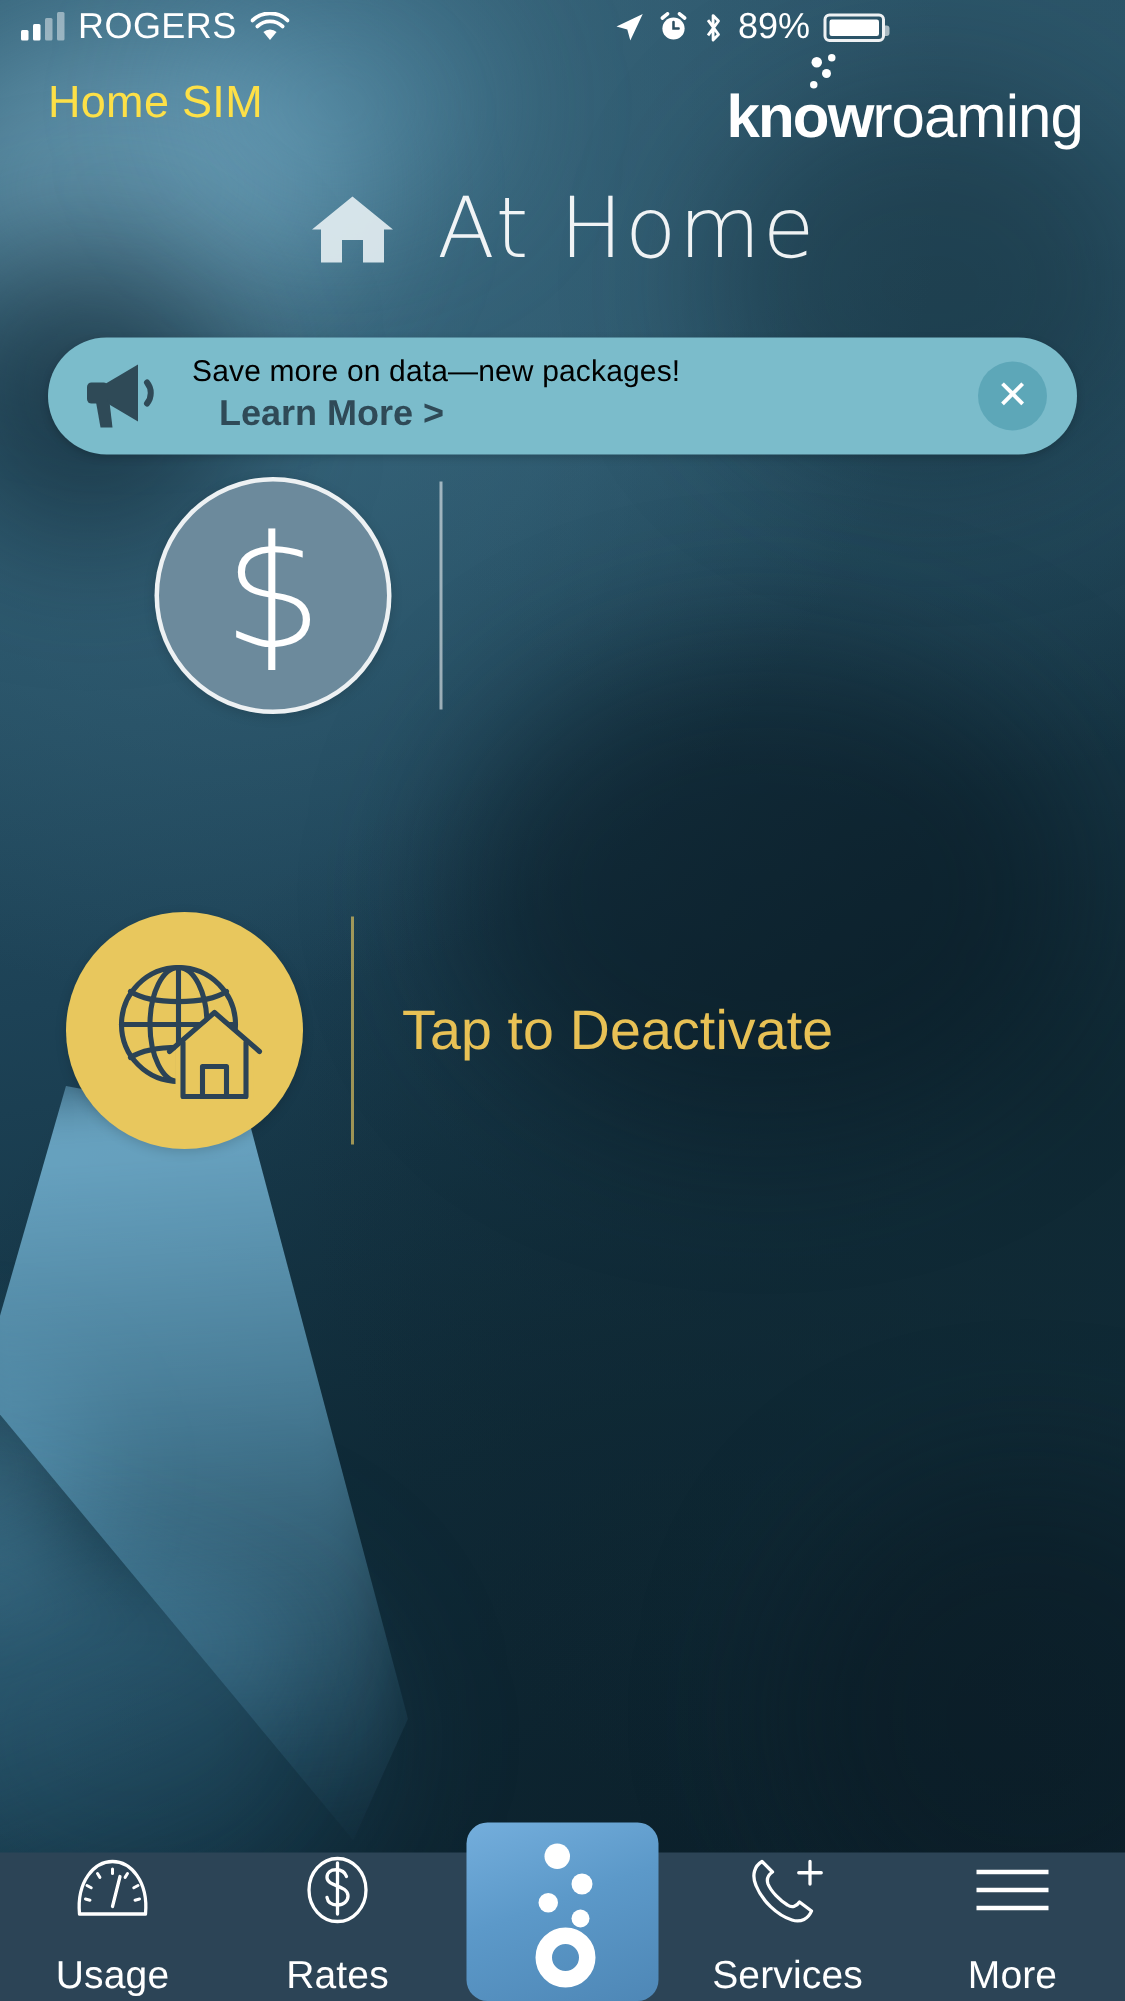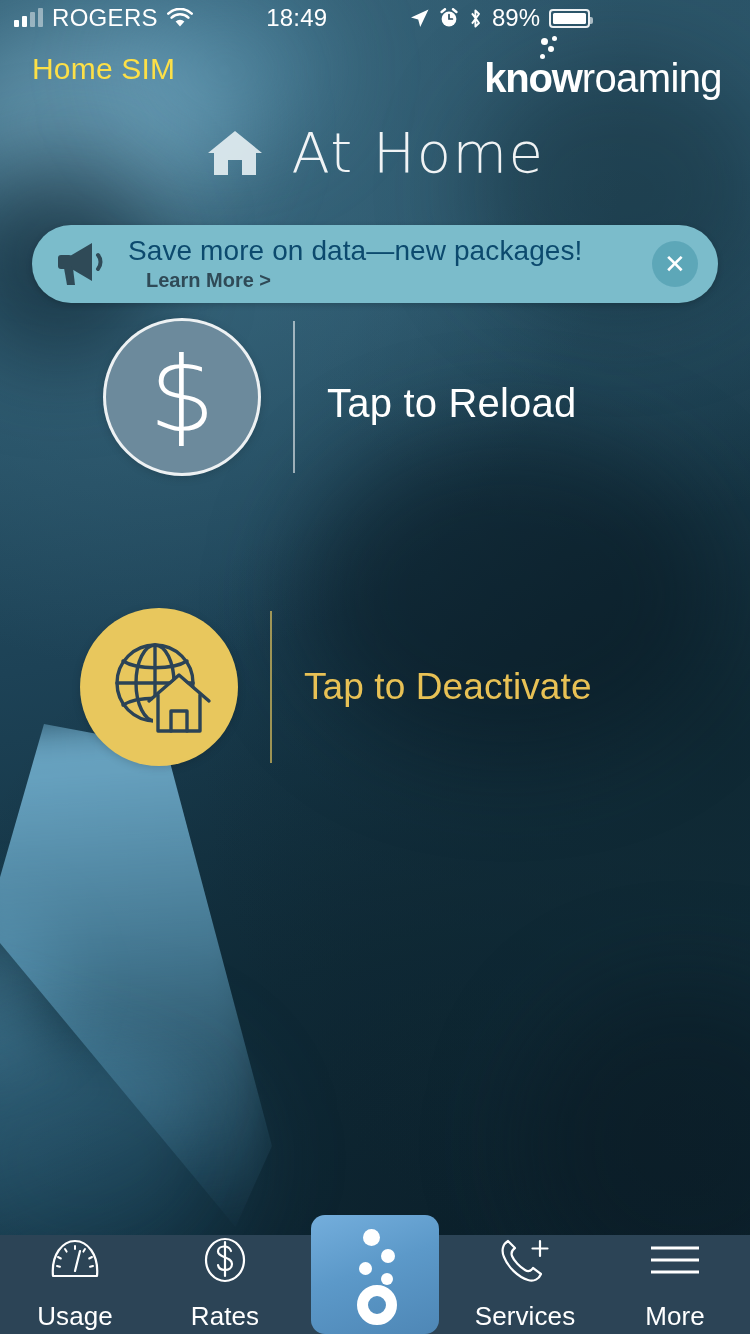--- a/index.html
+++ b/index.html
@@ -137,25 +137,25 @@
     width:686px; height:78px;
     background:#7bbccb;
     border-radius:39px;
     display:flex; align-items:center;
     z-index:25;
     box-shadow:0 2px 6px rgba(0,0,0,.18);
   }
   .promo-icon { width:92px; display:flex; align-items:center; justify-content:center; padding-left:14px; }
   .promo-text { flex:1; padding-left:4px; }
   .promo-title {
-    color:#0c4a6e; font-size:28px; font-weight:400; line-height:1.08;
+    color:#000000; font-size:20px; font-weight:400; line-height:1.08;
     letter-spacing:.1px;
   }
   .promo-link {
-    color:#2f4a57; font-size:20px; font-weight:700; line-height:1.15;
+    color:#2f4a57; font-size:24px; font-weight:700; line-height:1.15;
     padding-left:18px; margin-top:2px;
   }
   .promo-close {
     width:46px; height:46px; margin-right:20px;
     border-radius:50%;
     background:rgba(70,150,170,.55);
     display:flex; align-items:center; justify-content:center;
     color:#fff; font-size:26px; font-weight:700;
     font-family:"DejaVu Sans", sans-serif;
   }
@@ -191,21 +191,21 @@
     font-size:70px; font-weight:300; line-height:1.0;
     letter-spacing:1px;
     font-family:"DejaVu Sans", sans-serif;
   }
   .balance-action {
     color:#ffffff; font-size:40px; font-weight:400;
     letter-spacing:.2px; margin-top:12px;
   }
 
   
-  .row-roaming { left:0; top:608px; width:642px; justify-content:center;margin-left:36px; }
+  .row-roaming { left:0; top:608px; width:642px; justify-content:center; }
 
   .circle-globe {
     width:158px; height:158px; border-radius:50%;
     background:#e8c75d;
     display:flex; align-items:center; justify-content:center;
     box-shadow:0 2px 8px rgba(0,0,0,.15);
   }
   .roaming-text {
     display:flex; flex-direction:column; justify-content:center; width:330px;
   }
@@ -280,21 +280,20 @@
       <span class="carrier">ROGERS</span>
       <span>
         <svg width="26" height="20" viewBox="0 0 26 20">
           <path d="M13 18.6 L8.6 13.4 a6.6 6.6 0 0 1 8.8 0 Z" fill="#fff"></path>
           <path d="M4.6 9.6 a12.2 12.2 0 0 1 16.8 0" stroke="#fff" stroke-width="2.6" fill="none" stroke-linecap="round"></path>
           <path d="M1.3 5.6 a17 17 0 0 1 23.4 0" stroke="#fff" stroke-width="2.6" fill="none" stroke-linecap="round"></path>
         </svg>
       </span>
     </div>
 
-    <div class="sb-mid">18:49</div>
 
     <div class="sb-right">
       <span>
         <svg width="21" height="21" viewBox="0 0 21 21">
           <path d="M19.5 1.4 L2 9.6 L9.2 11.6 L11.2 19 Z" fill="#fff"></path>
         </svg>
       </span>
       <span>
         <svg width="20" height="20" viewBox="0 0 20 20">
           <circle cx="10" cy="11" r="7.4" fill="#fff"></circle>
@@ -351,21 +350,20 @@
     </div>
     <div class="promo-close">✕</div>
   </div>
 
   <div class="row row-balance">
     <div class="circle-dollar">
       <span class="glyph">$</span>
     </div>
     <div class="divider"></div>
     <div class="row-text">
-      <div class="balance-action">Tap to Reload</div>
     </div>
   </div>
 
   <div class="row row-roaming">
     <div class="circle-globe">
       <svg width="112" height="112" viewBox="0 0 112 112">
         <g stroke="#2b4356" stroke-width="3.4" fill="none" stroke-linecap="round" stroke-linejoin="round">
           <circle cx="52" cy="52" r="38"></circle>
           <ellipse cx="52" cy="52" rx="19" ry="38"></ellipse>
           <path d="M14 52 H90"></path>

